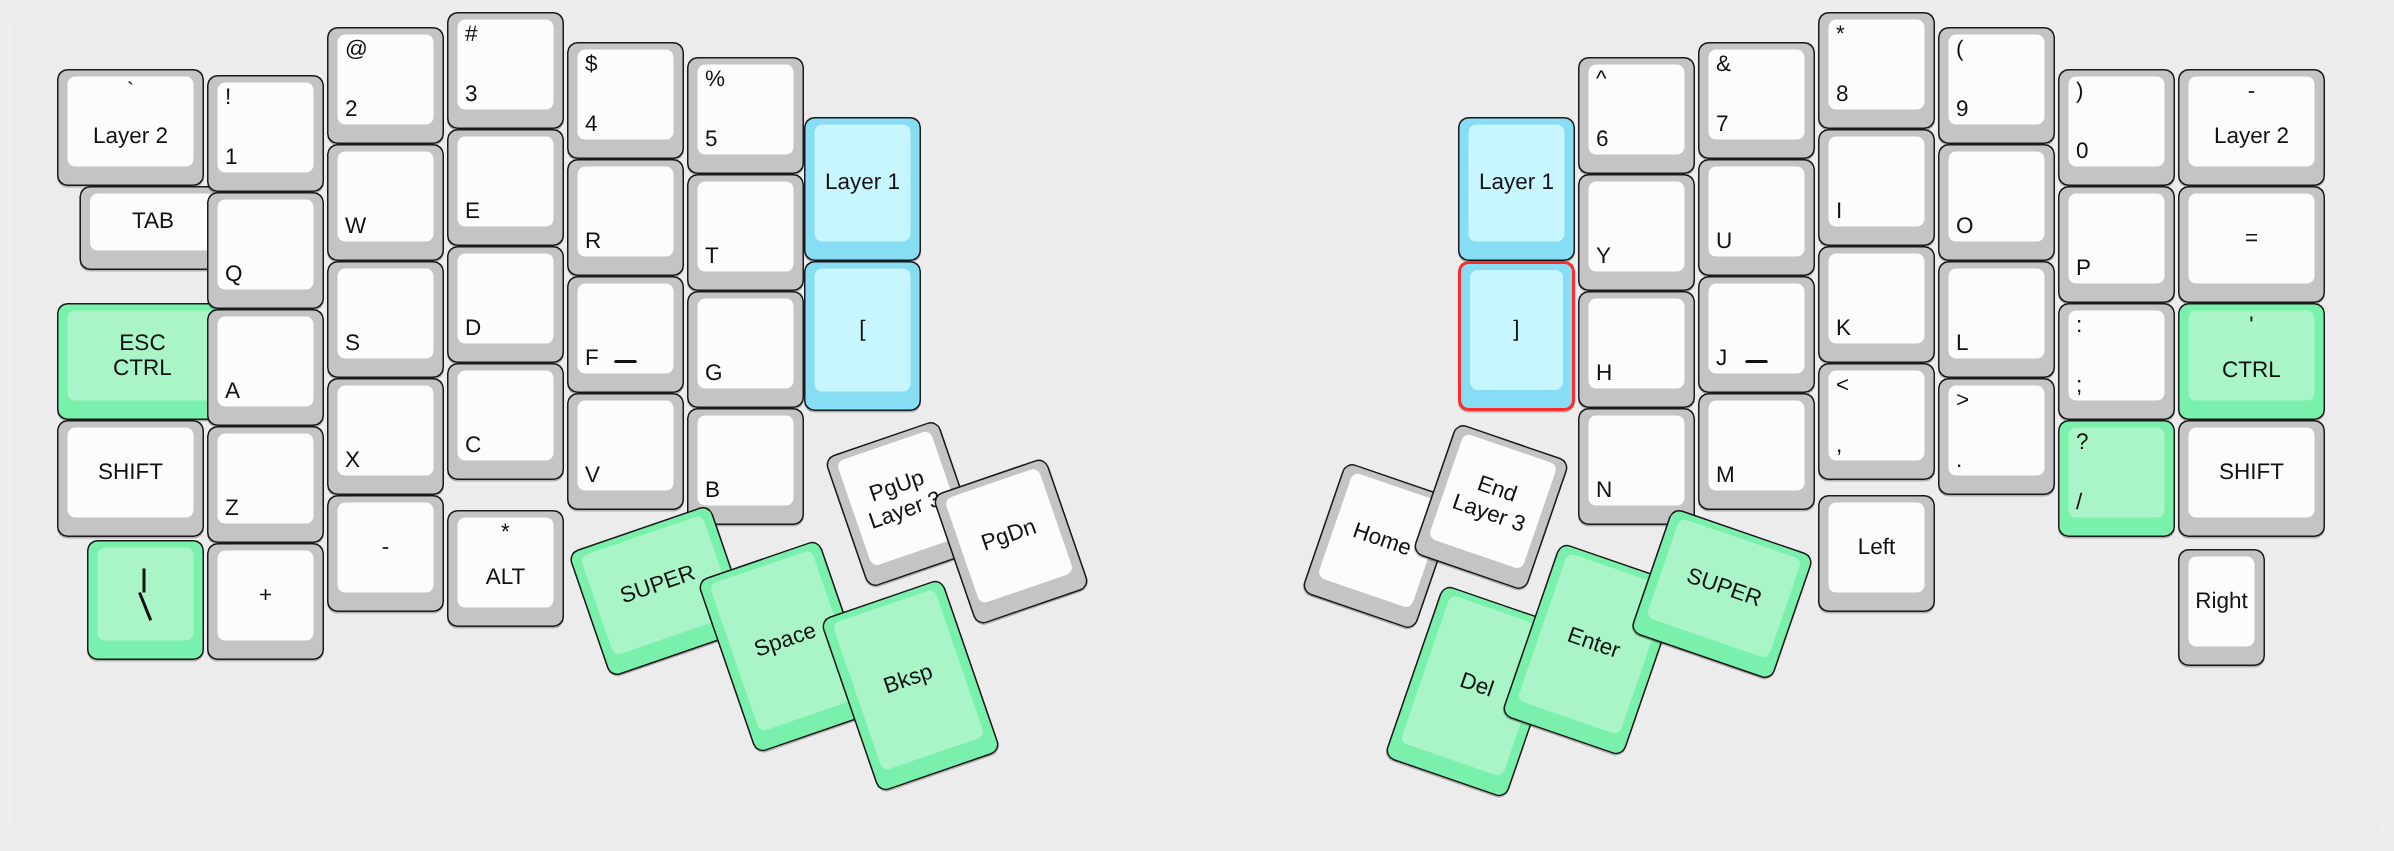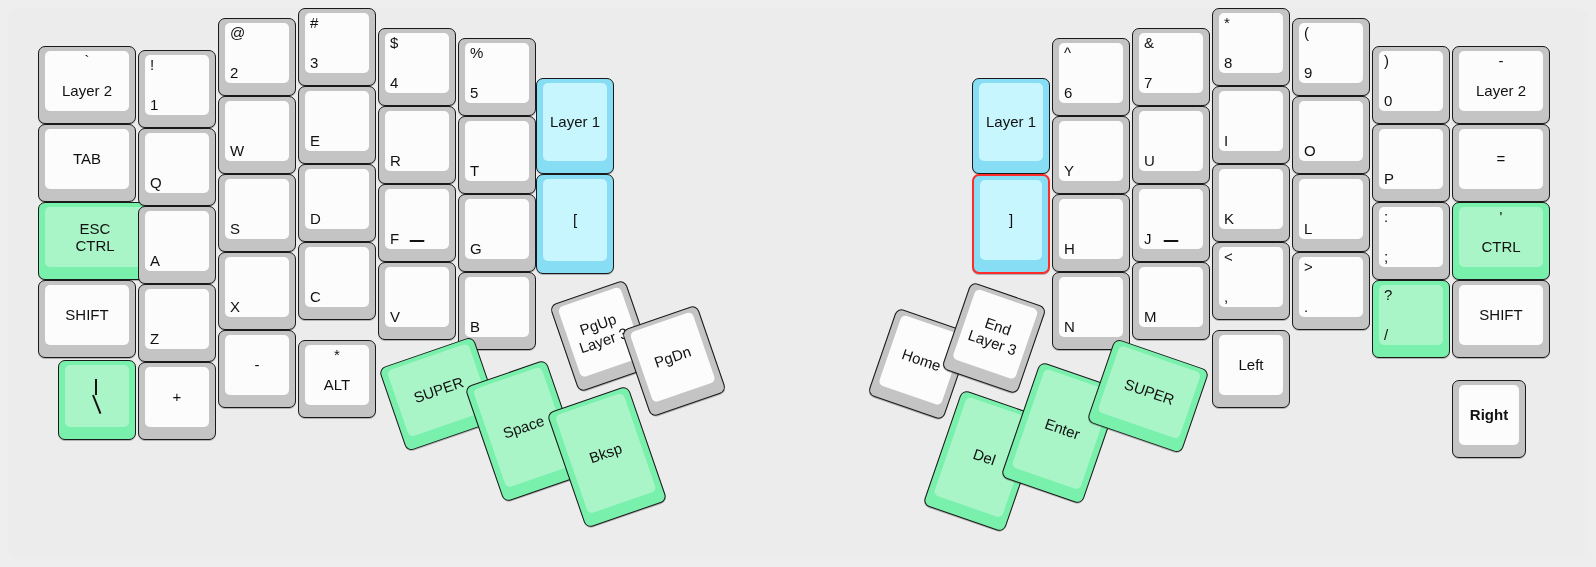--- a/index.html
+++ b/index.html
@@ -80,21 +80,21 @@
 </head>
 <body>
 
 <div id="board">
     <div class="key" style="left: 30px; top: 38px; width: 98px; height: 78px;">
       <div class="cap ct">
         <div class="lg top">`</div>
         <div class="lg bot">Layer 2</div>
       </div>
     </div>
-    <div class="key" style="left: 30px; top: 116px; width: 98px; height: 78px;">
+    <div class="key" style="left: 45px; top: 116px; width: 98px; height: 56px;">
       <div class="cap ct">
         <div class="lg bot">TAB</div>
       </div>
     </div>
     <div class="key green" style="left: 30px; top: 194px; width: 114px; height: 78px;">
       <div class="cap stack">
         <div class="lg top">ESC</div>
         <div class="lg bot">CTRL</div>
       </div>
     </div>
@@ -383,21 +383,21 @@
       <div class="cap ct">
         <div class="lg top">'</div>
         <div class="lg bot">CTRL</div>
       </div>
     </div>
     <div class="key" style="left: 1444px; top: 272px; width: 98px; height: 78px;">
       <div class="cap ct">
         <div class="lg bot">SHIFT</div>
       </div>
     </div>
-    <div class="key" style="left: 1444px; top: 372px; width: 74px; height: 78px; font-weight: bold;">
+    <div class="key" style="left: 1444px; top: 358px; width: 58px; height: 78px;">
       <div class="cap ct">
         <div class="lg bot">Right</div>
       </div>
     </div>
     <div class="key green" style="left: 382px; top: 342px; width: 100px; height: 88px; transform: rotate(-19deg);">
       <div class="cap ct">
         <div class="lg bot">SUPER</div>
       </div>
     </div>
     <div class="key" style="left: 554px; top: 282px; width: 80px; height: 92px; transform: rotate(-19deg);">

